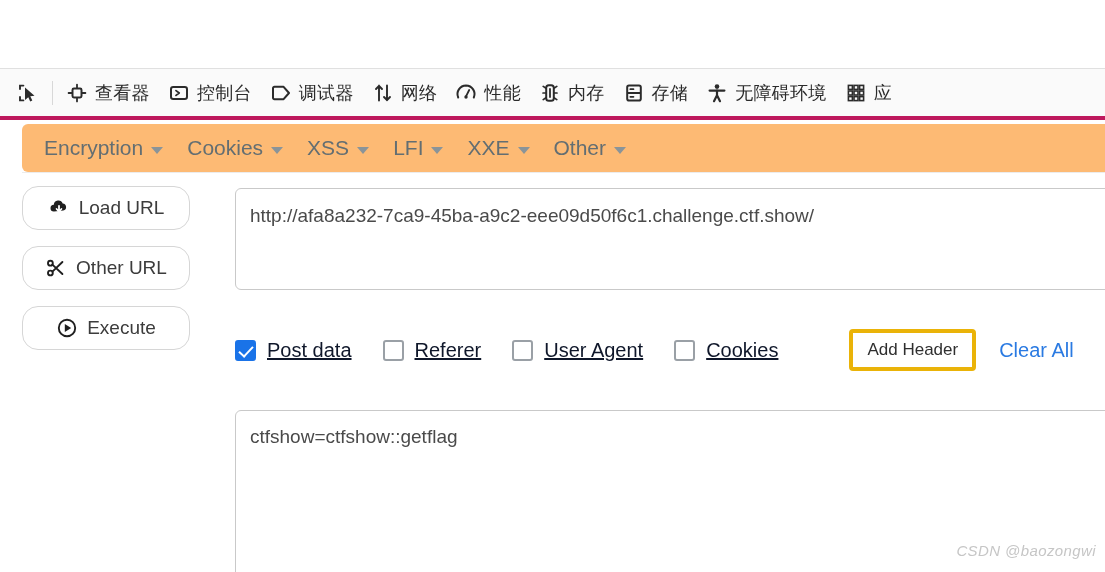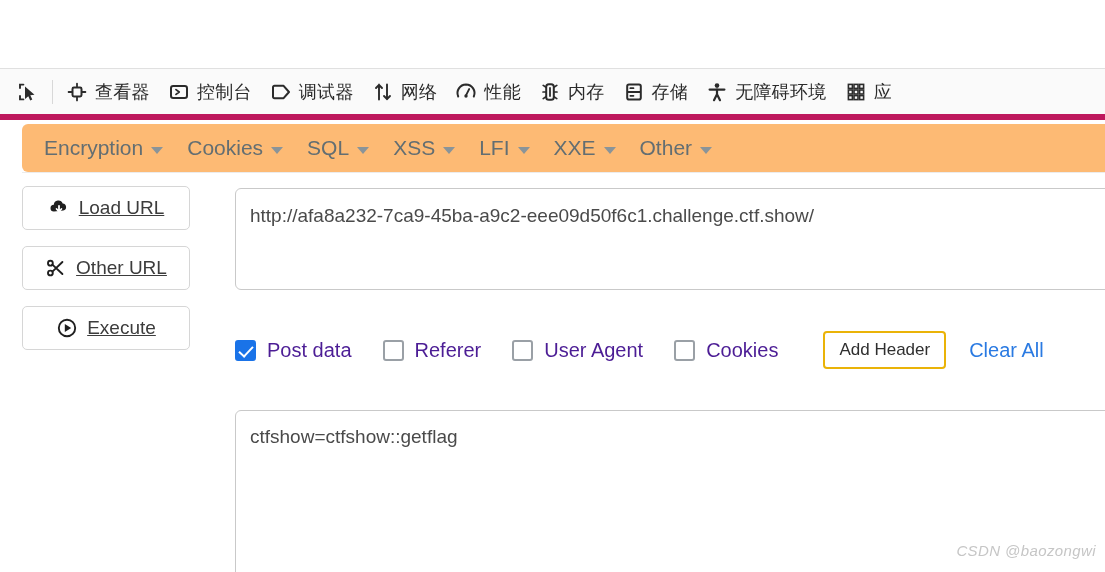--- a/index.html
+++ b/index.html
@@ -31,21 +31,21 @@
     border-bottom: 1px solid #e0e0e0;
   }
 
   
   .devtools-toolbar {
     position: absolute;
     left: 0; top: 69px;
     width: 1105px;
     height: 51px;
     background: #fafafa;
-    border-bottom: 6px solid #be185d;
+    border-bottom: 4px solid #be185d;
     display: flex;
     align-items: center;
     padding-left: 8px;
     box-sizing: border-box;
     white-space: nowrap;
   }
   .tool-item {
     display: flex;
     align-items: center;
     height: 100%;
@@ -117,31 +117,30 @@
     position: absolute;
     left: 22px; top: 186px;
     width: 168px;
     display: flex;
     flex-direction: column;
     gap: 16px;
   }
   .side-btn {
     height: 44px;
     border: 1px solid #d6d6d6;
-    border-radius: 5px;
+    border-radius: 16px;
     background: #ffffff;
     display: flex;
     align-items: center;
     justify-content: center;
     gap: 9px;
     font-size: 19px;
     color: #3c3c3c;
     cursor: pointer;
     box-sizing: border-box;
-    text-decoration: underline;
   }
   .side-btn .bicon {
     display: inline-flex;
     align-items: center;
     justify-content: center;
     width: 22px;
     height: 22px;
   }
 
   
@@ -198,26 +197,27 @@
     content: "";
     position: absolute;
     left: 5px; top: 1px;
     width: 6px; height: 12px;
     border: solid #fff;
     border-width: 0 2.6px 2.6px 0;
     transform: rotate(43deg);
   }
   .opt-label {
     font-size: 20px;
-    color: #4c1d95;
+    color: #0f172a;
+    text-decoration: underline;
   }
   .add-header-btn {
-    margin-left: 14px;
+    margin-left: 40px;
     padding: 7px 14px;
-    border: 2px solid #eab308;
+    border: 4px solid #eab308;
     border-radius: 4px;
     background: #fff;
     font-size: 17px;
     color: #2f2f2f;
     cursor: pointer;
     font-family: "Liberation Sans", sans-serif;
   }
   .clear-all {
     margin-left: 23px;
     font-size: 20px;
@@ -385,24 +385,20 @@
   <div class="hb-menubar">
     <div class="hb-menu">
       <span>Encryption</span>
       <span class="caret"></span>
     </div>
     <div class="hb-menu">
       <span>Cookies</span>
       <span class="caret"></span>
     </div>
     <div class="hb-menu">
-      <span>SQL</span>
-      <span class="caret"></span>
-    </div>
-    <div class="hb-menu">
       <span>XSS</span>
       <span class="caret"></span>
     </div>
     <div class="hb-menu">
       <span>LFI</span>
       <span class="caret"></span>
     </div>
     <div class="hb-menu">
       <span>XXE</span>
       <span class="caret"></span>

